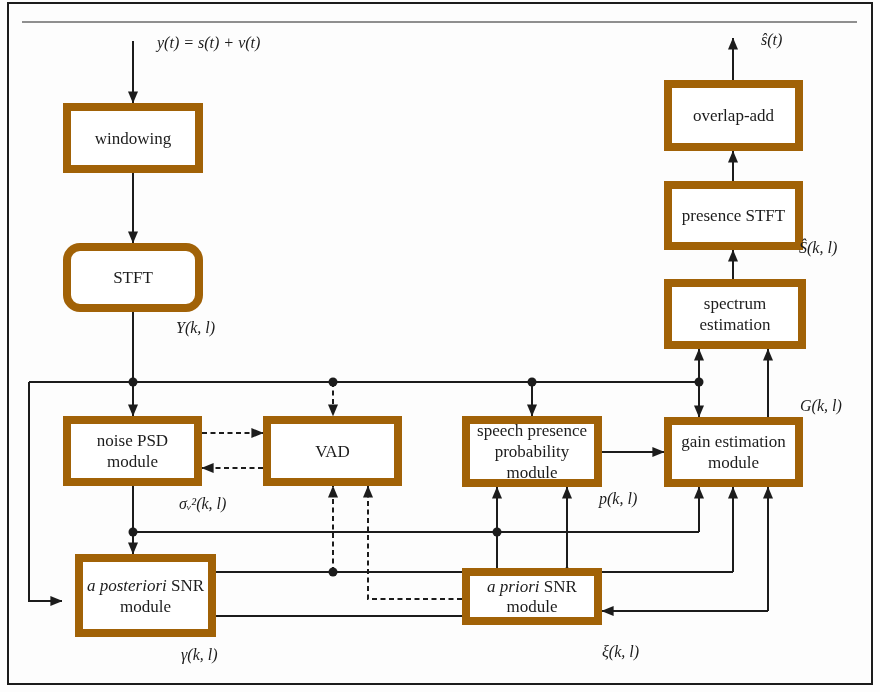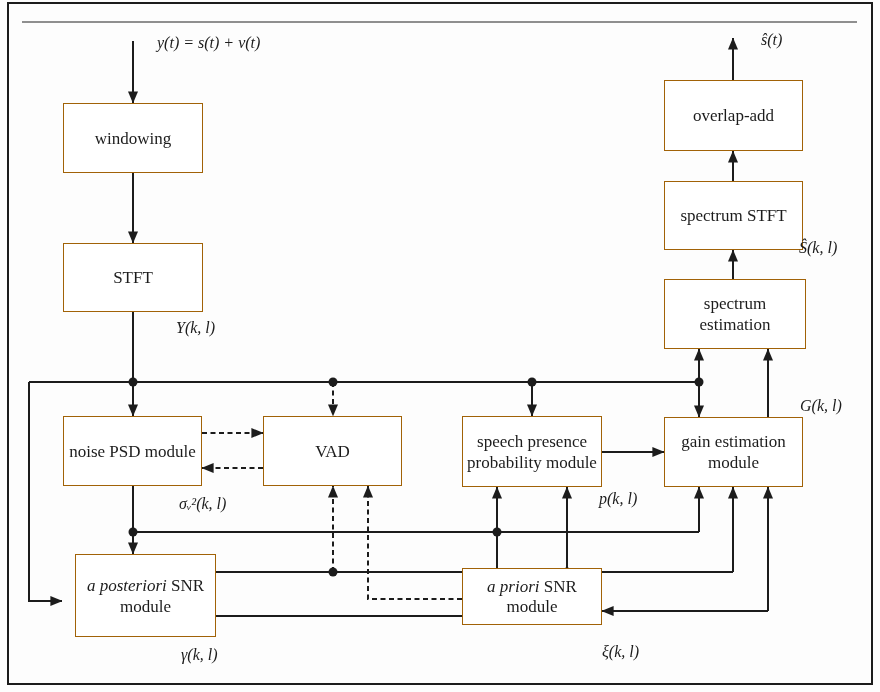--- a/index.html
+++ b/index.html
@@ -8,21 +8,21 @@
     width:880px;height:692px;
     background:#fdfdfd;
     font-family:"Liberation Serif","DejaVu Serif",serif;
     color:#1c1c1c;
     overflow:hidden;
   }
   #connectors{position:absolute;left:0;top:0;width:880px;height:692px;}
   .box{
     position:absolute;
     box-sizing:border-box;
-    border:1px solid #a16207;
+    border:8px solid #a16207;
     background:#ffffff;
     display:flex;flex-direction:column;
     align-items:center;justify-content:center;
     text-align:center;
     font-size:17px;line-height:21px;
     color:#1c1c1c;
   }
   .box .ital{font-style:italic;}
   .mlabel{
     position:absolute;
@@ -99,21 +99,21 @@
       <circle class="dot" cx="497" cy="532" r="4.5"></circle>
       <circle class="dot" cx="333" cy="572" r="4.5"></circle>
       <circle class="dot" cx="567" cy="572" r="4.5"></circle>
     </g>
   </svg>
 
   <div class="box" style="left:63px;top:103px;width:140px;height:70px;">
     <span>windowing</span>
   </div>
 
-  <div class="box" style="left:63px;top:243px;width:140px;height:69px;">
+  <div class="box" style="left:63px;top:243px;width:140px;height:69px;border-radius:17px;">
     <span>STFT</span>
   </div>
 
   <div class="box" style="left:63px;top:416px;width:139px;height:70px;">
     <span>noise PSD module</span>
   </div>
 
   <div class="box" style="left:462px;top:416px;width:140px;height:71px;">
     <span>speech presence</span>
     <span>probability module</span>
@@ -137,21 +137,21 @@
     <span><span class="ital">a priori</span><span> SNR</span></span>
     <span>module</span>
   </div>
 
   <div class="box" style="left:664px;top:279px;width:142px;height:70px;">
     <span>spectrum</span>
     <span>estimation</span>
   </div>
 
   <div class="box" style="left:664px;top:181px;width:139px;height:69px;">
-    <span>spectrum STFT</span>
+    <span>presence STFT</span>
   </div>
 
   <div class="box" style="left:664px;top:80px;width:139px;height:71px;">
     <span>overlap-add</span>
   </div>
 
   <div class="mlabel" style="left:157px;top:33px;">y(t) = s(t) + v(t)</div>
 
   <div class="mlabel" style="left:761px;top:30px;">ŝ(t)</div>
 

